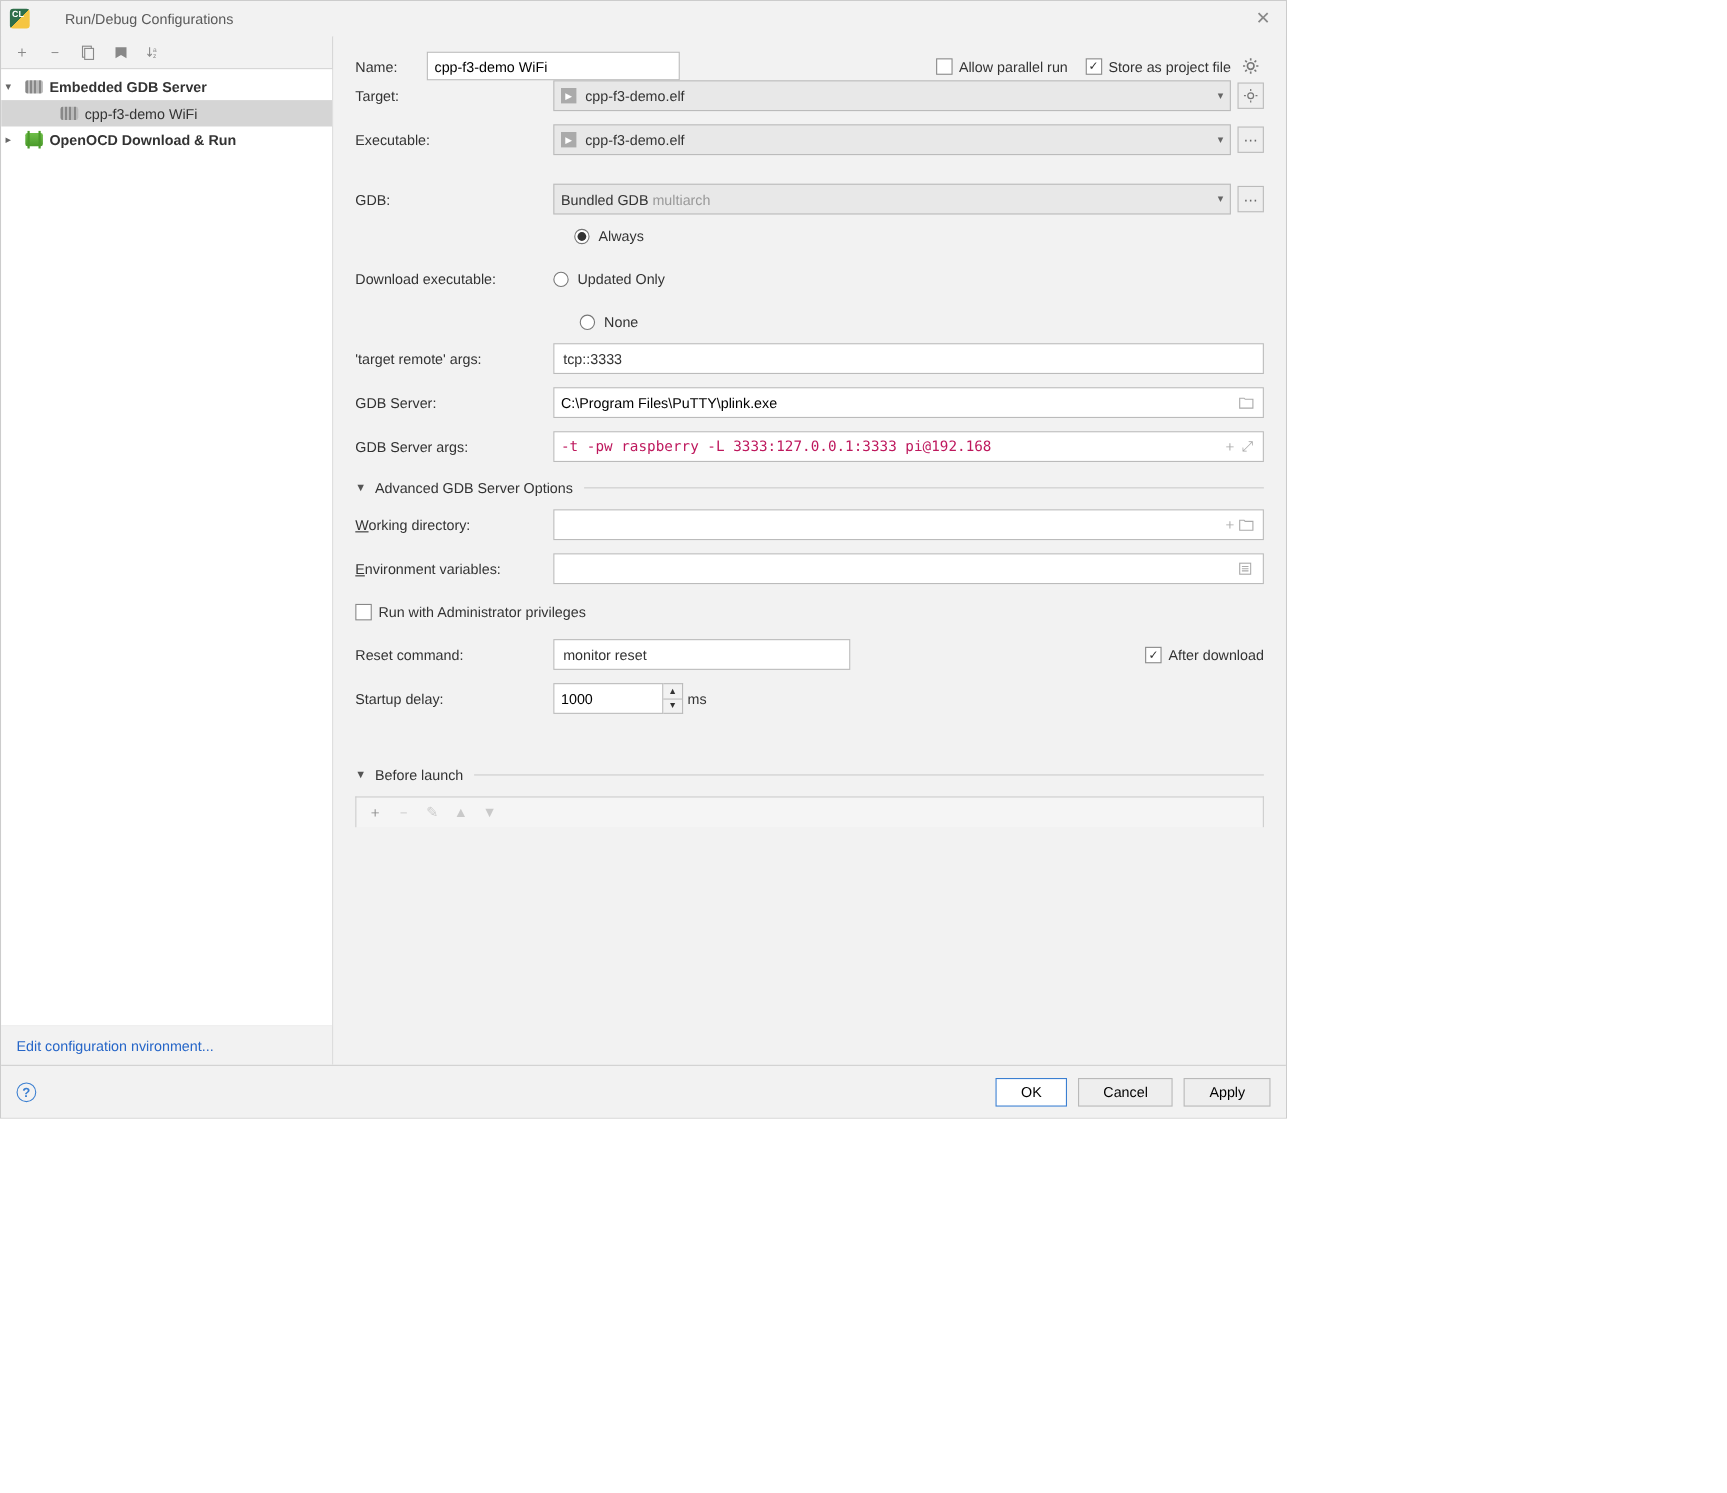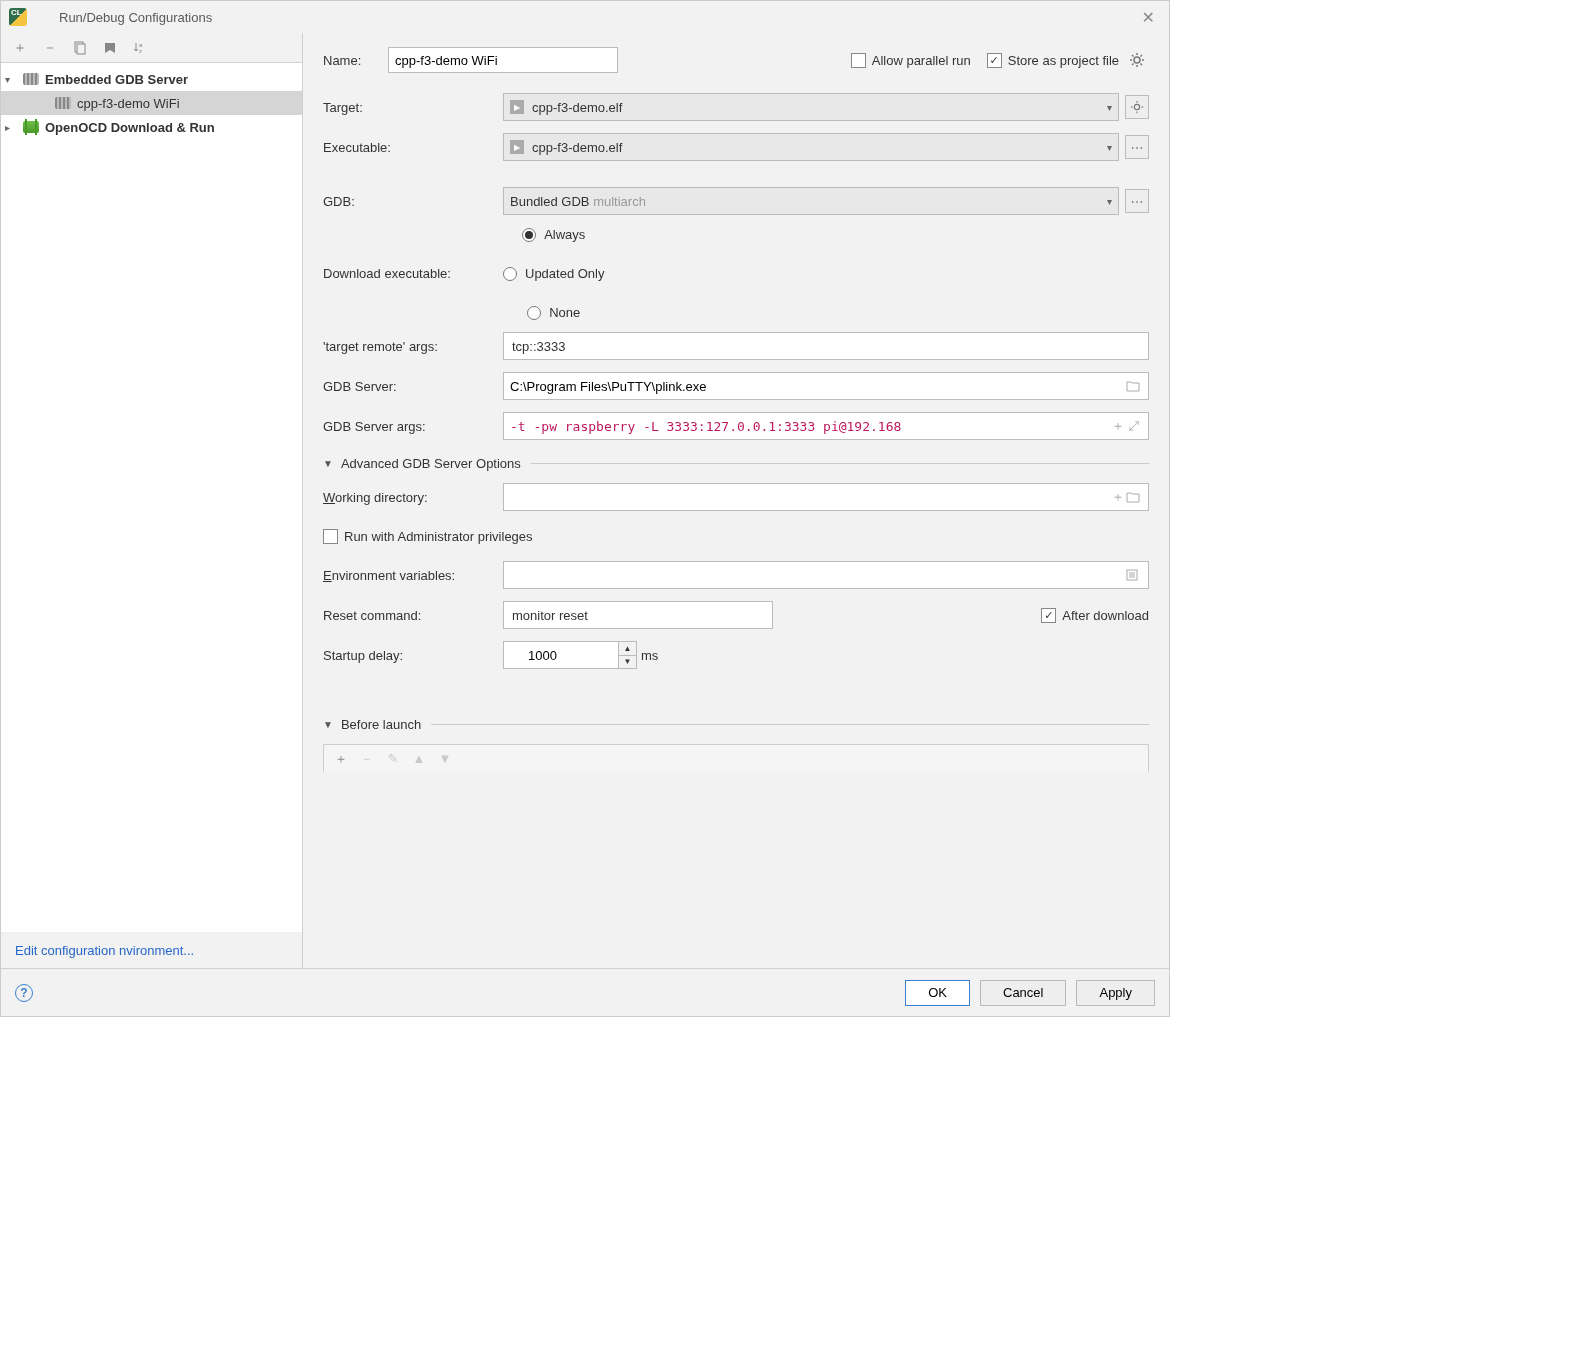--- a/index.html
+++ b/index.html
@@ -25,21 +25,21 @@
 .cfg-icon.chip { background: repeating-linear-gradient(90deg,#888,#888 2px,#bbb 2px,#bbb 4px); border-radius: 2px; }
 .cfg-icon.green-chip { background: linear-gradient(#6fbf4a,#4a9a2a); border-radius: 2px; position: relative; }
 .cfg-icon.green-chip::before,.cfg-icon.green-chip::after { content:""; position:absolute; top:-2px; bottom:-2px; width:2px; background:#4a9a2a; }
 .cfg-icon.green-chip::before{left:2px}.cfg-icon.green-chip::after{right:2px}
 .edit-templates { padding: 10px 14px; color: #2666c8; cursor: pointer; border-top: 1px solid #eee; background:#f2f2f2;}
 .main { flex: 1; display: flex; flex-direction: column; overflow: hidden; background:#f2f2f2; }
 .main-scroll { flex: 1; overflow-y: auto; padding: 14px 20px 10px 20px; }
 .row { display: flex; align-items: center; margin-bottom: 12px; min-height: 26px; }
 .row .lbl { width: 180px; font-size: 13px; color: #333; }
 .row .lbl .u { text-decoration: underline; }
-.top-row { display: flex; align-items: center; margin-bottom: 20px; }
+.top-row { display: flex; align-items: center; }
 .top-row .lbl { width: 65px; }
 .text-input { height: 26px; border: 1px solid #bbb; background: #fff; padding: 0 6px; font-size: 13px; }
 .text-input.name { width: 230px; }
 .top-row .spacer { flex: 1; }
 .chk-wrap { display: flex; align-items: center; margin-left: 16px; }
 .chk { width: 15px; height: 15px; border: 1px solid #888; margin-right: 6px; background: #fff; display: flex; align-items: center; justify-content: center; font-size: 11px; color: #333; }
 .icon-btn { width: 24px; height: 24px; border: 1px solid #bbb; background: #eee; display: flex; align-items: center; justify-content: center; margin-left: 6px; color: #666; cursor: pointer; }
 .icon-btn.flat { border: none; background: transparent; }
 .combo { flex: 1; height: 28px; border: 1px solid #bbb; background: #e8e8e8; display: flex; align-items: center; padding: 0 6px; position: relative; }
 .combo .c-icon { width: 14px; height: 14px; background: #aaa; margin-right: 8px; display:flex;align-items:center;justify-content:center;color:#fff;font-size:8px;}
@@ -62,21 +62,21 @@
 .bl-toolbar .tb-btn { width: 18px; height: 18px; color: #888; display: flex; align-items: center; justify-content: center; cursor: pointer; font-size:13px;}
 .bl-list { border: 1px solid #ccc; background: #fff; height: 110px; }
 .bl-item { display: flex; align-items: center; height: 26px; padding: 0 8px; background: #eef3fb; border-bottom:1px solid #e8e8e8;}
 .bl-item .hammer { width: 14px; height: 14px; margin-right: 8px; }
 .footer { height: 48px; display: flex; align-items: center; padding: 0 14px; border-top: 1px solid #d0d0d0; background: #f2f2f2; gap: 10px; }
 .footer .help { width: 18px; height: 18px; border-radius: 50%; border: 1.5px solid #3b7fd1; color: #3b7fd1; display: flex; align-items: center; justify-content: center; font-size: 12px; font-weight: bold; cursor: pointer;}
 .footer .spacer { flex: 1; }
 .footer button { height: 26px; padding: 0 22px; border: 1px solid #b9b9b9; background: #eee; font-size: 13px; cursor: pointer; }
 .footer button.primary { border: 1.8px solid #3b7fd1; background: #fff; }
 .spinner { display:flex; align-items:center; }
-.spinner input { width:116px; height:28px; border:1px solid #bbb; padding:0 24px; font-size:13px;}
+.spinner input { width:100px; height:28px; border:1px solid #bbb; padding:0 6px; font-size:13px;}
 .spinner .arrows { display:flex; flex-direction:column; border:1px solid #bbb; border-left:none; height:28px; width:18px;}
 .spinner .arrows span{flex:1;font-size:8px;display:flex;align-items:center;justify-content:center;border-bottom:1px solid #bbb;cursor:pointer;}
 .spinner .arrows span:last-child{border-bottom:none}
 svg { display: block; }
 </style>
 </head>
 <body>
 
 <div class="window">
   <div class="titlebar">
@@ -258,42 +258,42 @@
             <span class="inline-icon">＋</span>
             <span class="inline-icon">
               <svg width="14" height="12" viewBox="0 0 14 12">
                   <path d="M1 2 L5 2 L6 3 L13 3 L13 11 L1 11 Z" fill="none" stroke="#aaa"></path>
                 </svg>
             </span>
           </div>
         </div>
 
         <div class="row">
-          <div class="chk-wrap" style="margin-left:0">
-            <div class="chk"></div>
-            <span>Run with Administrator privileges</span>
-          </div>
-        </div>
-
-        <div class="row">
           <span class="lbl"><span class="u">E</span>nvironment variables:</span>
           <div class="field-with-btn">
             <input style="">
             <span class="inline-icon">
               <svg width="12" height="12" viewBox="0 0 12 12">
                   <rect x="1" y="1" width="10" height="10" fill="none" stroke="#aaa"></rect>
                   <line x1="3" y1="4" x2="9" y2="4" stroke="#aaa"></line>
                   <line x1="3" y1="6" x2="9" y2="6" stroke="#aaa"></line>
                   <line x1="3" y1="8" x2="9" y2="8" stroke="#aaa"></line>
                 </svg>
             </span>
           </div>
         </div>
 
         <div class="row">
+          <div class="chk-wrap" style="margin-left:0">
+            <div class="chk"></div>
+            <span>Run with Administrator privileges</span>
+          </div>
+        </div>
+
+        <div class="row">
           <span class="lbl">Reset command:</span>
           <div class="field-full" style="max-width:380px">
               <span>monitor reset</span>
             </div>
           <div style="flex:1"></div>
           <div class="chk-wrap">
             <div class="chk">✓</div>
             <span>After download</span>
           </div>
         </div>

